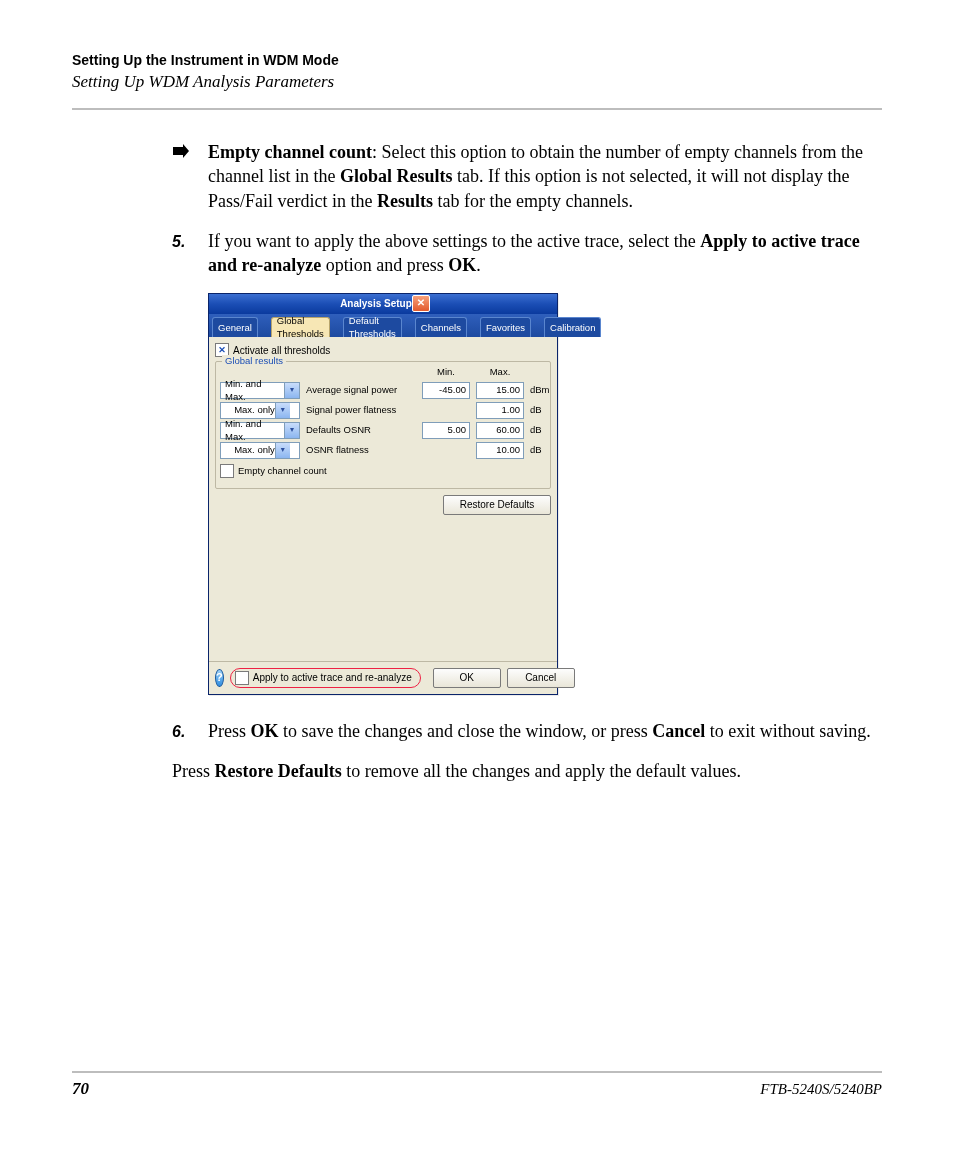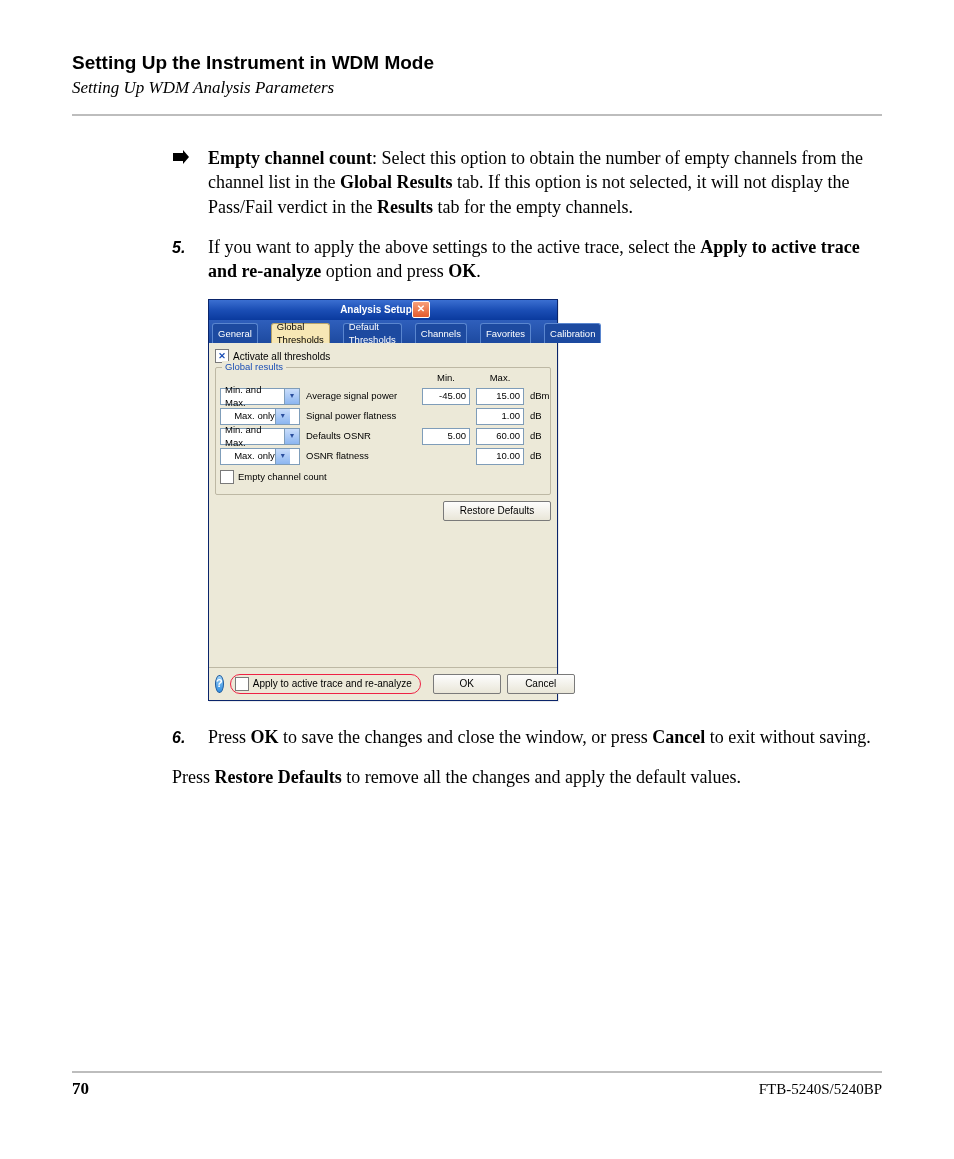--- a/index.html
+++ b/index.html
@@ -12,21 +12,21 @@
   }
   .page {
     padding: 52px 72px 60px 72px;
     box-sizing: border-box;
     min-height: 1159px;
     position: relative;
   }
   .header-title {
     font-family: Verdana, Arial, sans-serif;
     font-weight: bold;
-    font-size: 19px;
+    font-size: 14px;
     margin: 0 0 4px 0;
   }
   .header-sub {
     font-style: italic;
     font-size: 17px;
     margin: 0 0 16px 0;
   }
   .hr {
     border: none;
     border-top: 2px solid #bdbdbd;
@@ -198,21 +198,21 @@
   .spacer { flex:1; }
 
   .page-footer {
     position: absolute;
     left: 72px; right: 72px; bottom: 60px;
   }
   .page-footer .hr2 {
     border: none; border-top: 2px solid #bdbdbd; margin-bottom: 6px;
   }
   .page-footer .row {
-    display:flex; justify-content: space-between; align-items: baseline;
+    display:flex; justify-content: space-between; align-items: baseline; font-style: italic;
   }
   .page-num { font-weight: bold; font-size: 17px; }
   .prod { font-size: 15px; }
 </style>
 </head>
 <body>
 
 <div class="page">
 
   <div class="header-title">Setting Up the Instrument in WDM Mode</div>

